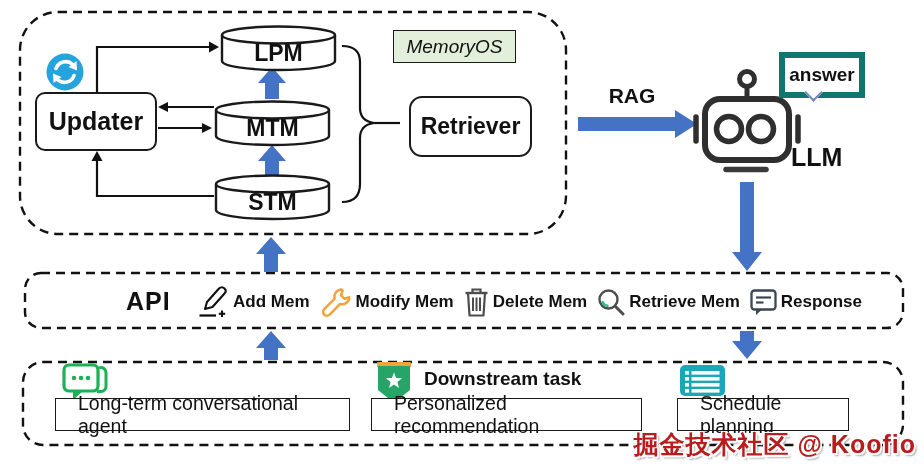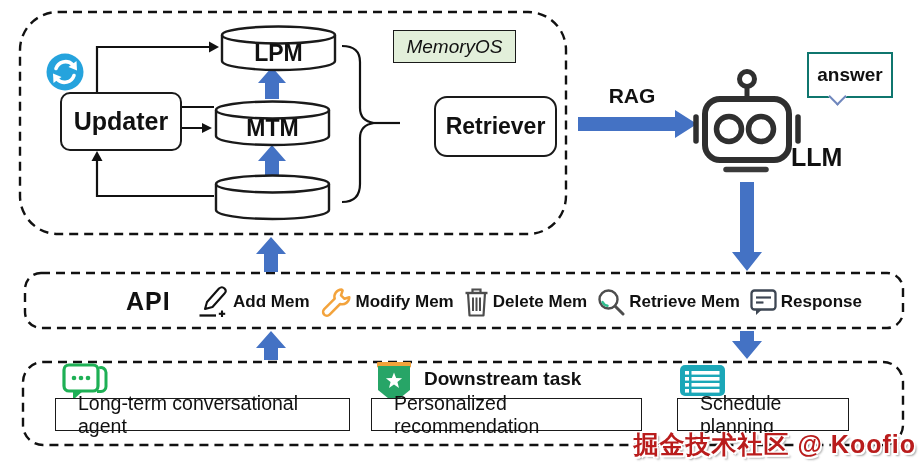--- a/index.html
+++ b/index.html
@@ -1,32 +1,32 @@
 <!DOCTYPE html>
 <html><head>
 <meta charset="utf-8">
 <style>
   html,body{margin:0;padding:0;background:#fff;}
   #stage{position:relative;width:924px;height:470px;background:#fff;overflow:hidden;
          font-family:"Liberation Sans","DejaVu Sans",sans-serif;color:#111;}
   #wires{position:absolute;left:0;top:0;z-index:1;}
   .abs{position:absolute;z-index:2;}
   .box{background:#fff;border:2.4px solid #1a1a1a;display:flex;align-items:center;justify-content:center;
-       font-weight:bold;box-sizing:border-box;margin-left:25px;}
+       font-weight:bold;box-sizing:border-box;}
   .updater{left:35px;top:92px;width:122px;height:59px;border-radius:10px;font-size:25px;}
   .retriever{left:409px;top:96px;width:123px;height:61px;border-radius:13px;font-size:23px;}
   .memoryos{left:393px;top:30px;width:121px;height:31px;background:#E2EFDA;border:1.6px solid #1a1a1a;
             font-style:italic;font-size:19px;}
   .cyl{width:117px;height:48px;text-align:center;}
   .cyl .lbl{position:absolute;left:0;top:13px;width:100%;height:33px;display:flex;align-items:center;
             justify-content:center;font-weight:bold;font-size:23px;}
   .raglbl{left:596px;top:84px;width:72px;text-align:center;font-weight:bold;font-size:21px;}
   .llmlbl{left:791px;top:143px;font-weight:bold;font-size:25px;}
-  .answer{left:779px;top:52px;width:86px;height:46px;background:#fff;border:2px solid #0f766e;
-          display:flex;align-items:center;justify-content:center;font-weight:bold;font-size:19px;box-sizing:border-box;margin-left:28px;}
+  .answer{left:779px;top:52px;width:86px;height:46px;background:#fff;border:6px solid #0f766e;
+          display:flex;align-items:center;justify-content:center;font-weight:bold;font-size:19px;box-sizing:border-box;}
   .answer::after{content:"";position:absolute;left:22px;bottom:-7px;width:11px;height:11px;background:#fff;
           border-right:2px solid #7087BD;border-bottom:2px solid #7087BD;transform:rotate(45deg);}
   .apilbl{left:84px;top:287px;font-weight:bold;font-size:25px;letter-spacing:1px;margin-left:42px;}
   .apirow{left:198px;top:282px;height:40px;display:flex;align-items:center;gap:10px;}
   .apiitem{display:flex;align-items:center;gap:4px;font-weight:bold;font-size:17px;white-space:nowrap;}
   .dstitle{left:424px;top:368px;font-weight:bold;font-size:19px;}
   .taskbox{height:33px;background:#fff;border:1.7px solid #1a1a1a;display:flex;align-items:center;
            justify-content:center;font-size:19.5px;box-sizing:border-box;padding-left:22px;}
   .task1{left:55px;top:398px;width:295px;}
   .task2{left:371px;top:398px;width:271px;}
@@ -102,20 +102,21 @@
       <path d="M2,11 L2,37 A56.5,9 0 0 0 115,37 L115,11" fill="#fff" stroke="#1a1a1a" stroke-width="2.4"></path>
       <ellipse cx="58.5" cy="11" rx="56.5" ry="8.5" fill="#fff" stroke="#1a1a1a" stroke-width="2.4"></ellipse>
     </svg>
     <div class="lbl">MTM</div>
   </div>
   <div class="abs cyl" style="left:214px;top:173px">
     <svg width="117" height="48" viewBox="0 0 117 48">
       <path d="M2,11 L2,37 A56.5,9 0 0 0 115,37 L115,11" fill="#fff" stroke="#1a1a1a" stroke-width="2.4"></path>
       <ellipse cx="58.5" cy="11" rx="56.5" ry="8.5" fill="#fff" stroke="#1a1a1a" stroke-width="2.4"></ellipse>
     </svg>
+    <div class="lbl">STM</div>
   </div>
 
   <div class="abs raglbl">RAG</div>
   <svg class="abs" style="left:693px;top:66px" width="108" height="112" viewBox="0 0 108 112">
     <circle cx="54" cy="13" r="7.5" fill="#fff" stroke="#2f2f2f" stroke-width="5"></circle>
     <line x1="54" y1="21" x2="54" y2="33" stroke="#2f2f2f" stroke-width="5"></line>
     <rect x="12" y="33" width="84" height="61" rx="15" fill="#fff" stroke="#2f2f2f" stroke-width="6"></rect>
     <circle cx="36" cy="63" r="12.5" fill="#fff" stroke="#2f2f2f" stroke-width="5.5"></circle>
     <circle cx="68" cy="63" r="12.5" fill="#fff" stroke="#2f2f2f" stroke-width="5.5"></circle>
     <line x1="3" y1="51" x2="3" y2="75" stroke="#2f2f2f" stroke-width="5.5" stroke-linecap="round"></line>

